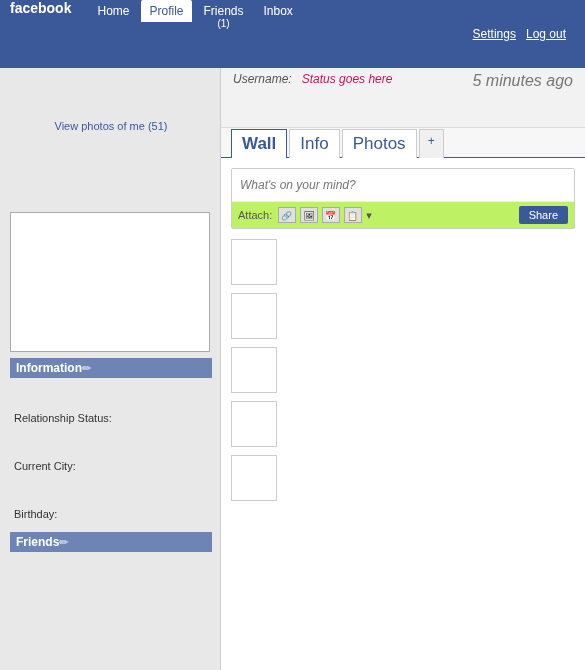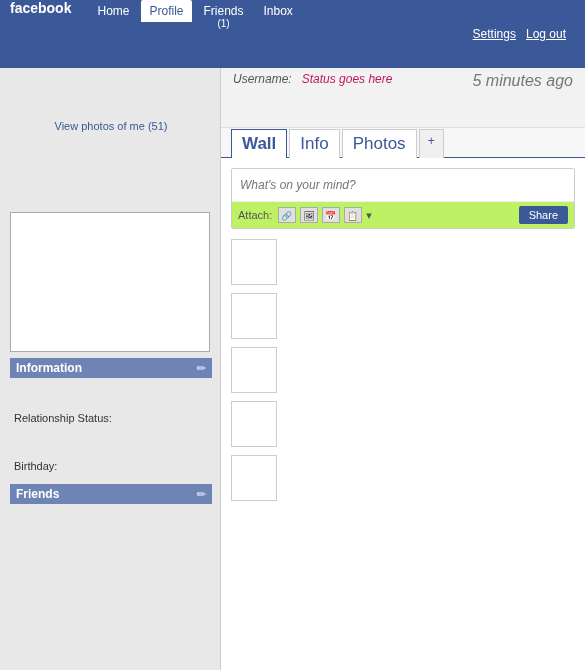--- a/index.html
+++ b/index.html
@@ -105,21 +105,20 @@
       margin-top: 6px;
     }
     .info-box-header {
       background: #6d84b4;
       color: #fff;
       font-weight: bold;
       font-size: 12px;
       padding: 3px 6px;
       display: flex;
       align-items: center;
-      justify-content: space-between;
       margin-bottom: 4px;
     }
     .info-edit-icon {
       color: #c0cce8;
       font-size: 11px;
       cursor: pointer;
     }
     .info-field {
       font-size: 11px;
       color: #333;
@@ -321,20 +320,23 @@
 
     <div class="info-box">
       <div class="info-box-header">
         <span>Information</span>
         <span class="info-edit-icon">✏</span>
       </div>
       <div class="info-field">
         <span>Relationship Status:</span>
       </div>
       <div class="info-field">
+        <span>Current City:</span>
+      </div>
+      <div class="info-field">
         <span>Birthday:</span>
       </div>
     </div>
 
     <div class="info-box friends-box">
       <div class="info-box-header">
         <span>Friends</span>
         <span class="info-edit-icon">✏</span>
       </div>
     </div>

